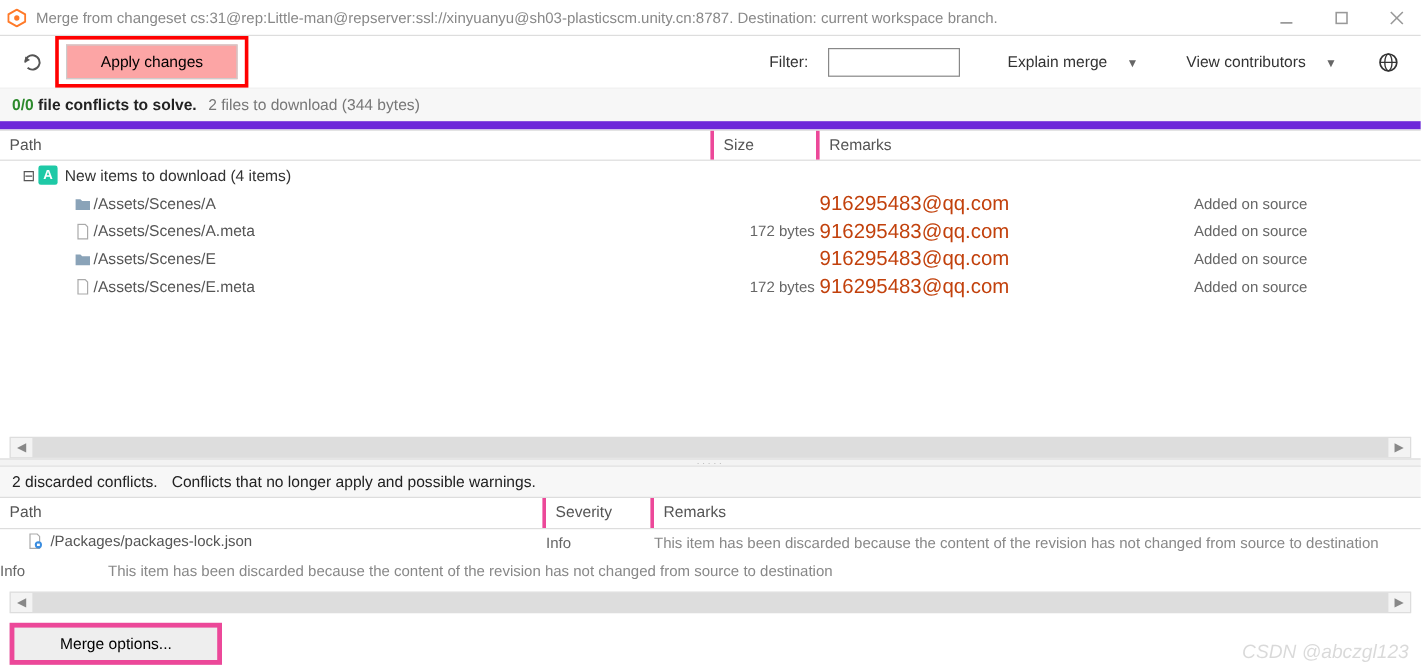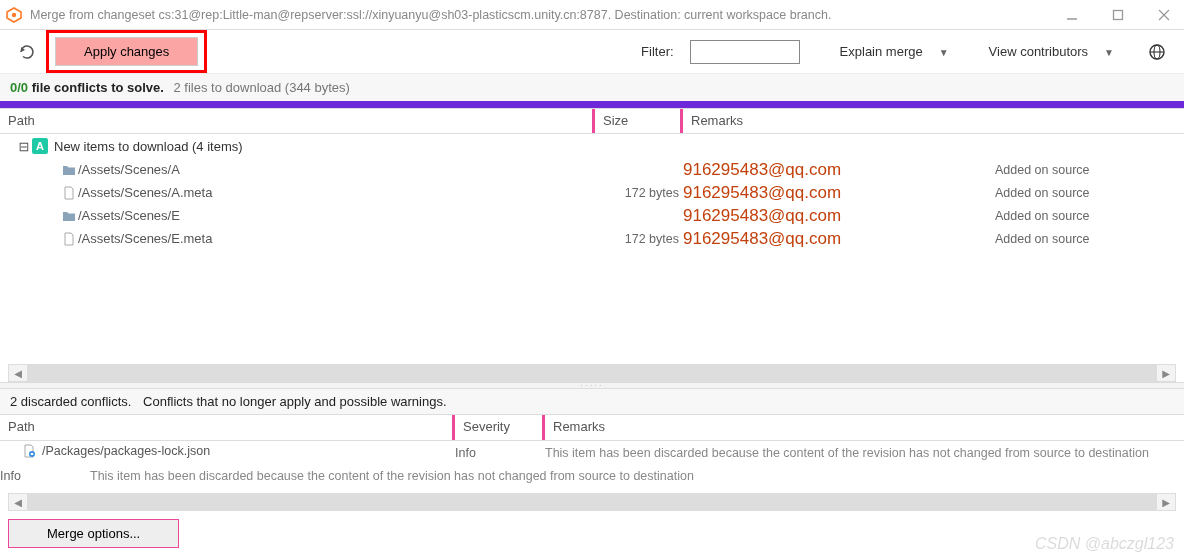--- a/index.html
+++ b/index.html
@@ -49,21 +49,21 @@
     .banner2 { background: #f7f7f7; padding: 5px 10px; font-size: 13px; border-bottom: 1px solid #ddd; }
     .table-head2 { display: flex; background: #fff; border-bottom: 1px solid #ddd; height: 26px; font-size: 13px; color: #555; }
     .col2-path { flex: 0 0 455px; }
     .col2-sev { flex: 0 0 90px; }
     .col2-rem { flex: 1; border-right: none; }
     .disc-row { display: flex; height: 23px; align-items: center; color: #555; font-size: 12.5px; }
     .disc-row .d1 { flex: 0 0 455px; display: flex; align-items: flex-start; padding-left: 22px; gap:6px; }
     .disc-row .d2 { flex: 0 0 90px; color: #666; }
     .disc-row .d3 { flex: 1; color: #888; white-space:nowrap; overflow:hidden; }
     .bottom-bar { padding: 8px; }
-    .merge-opt-btn { background: #eee; border: 1px solid #ec4899; padding: 6px 38px; font-size: 13px; cursor: pointer; }
+    .merge-opt-btn { background: #eee; border: 4px solid #ec4899; padding: 6px 38px; font-size: 13px; cursor: pointer; }
     .watermark { position: absolute; bottom: 6px; right: 10px; color: rgba(0,0,0,0.15); font-size: 16px; font-style: italic; pointer-events: none; }
     .top-section { height: 228px; overflow: hidden; }
   </style>
 </head>
 <body>
 
 <div class="titlebar">
   <span class="app-icon">
     <svg viewBox="0 0 16 16">
         <polygon points="8,1 15,5 15,11 8,15 1,11 1,5" fill="none" stroke="#ff7a29" stroke-width="1.6"></polygon>

